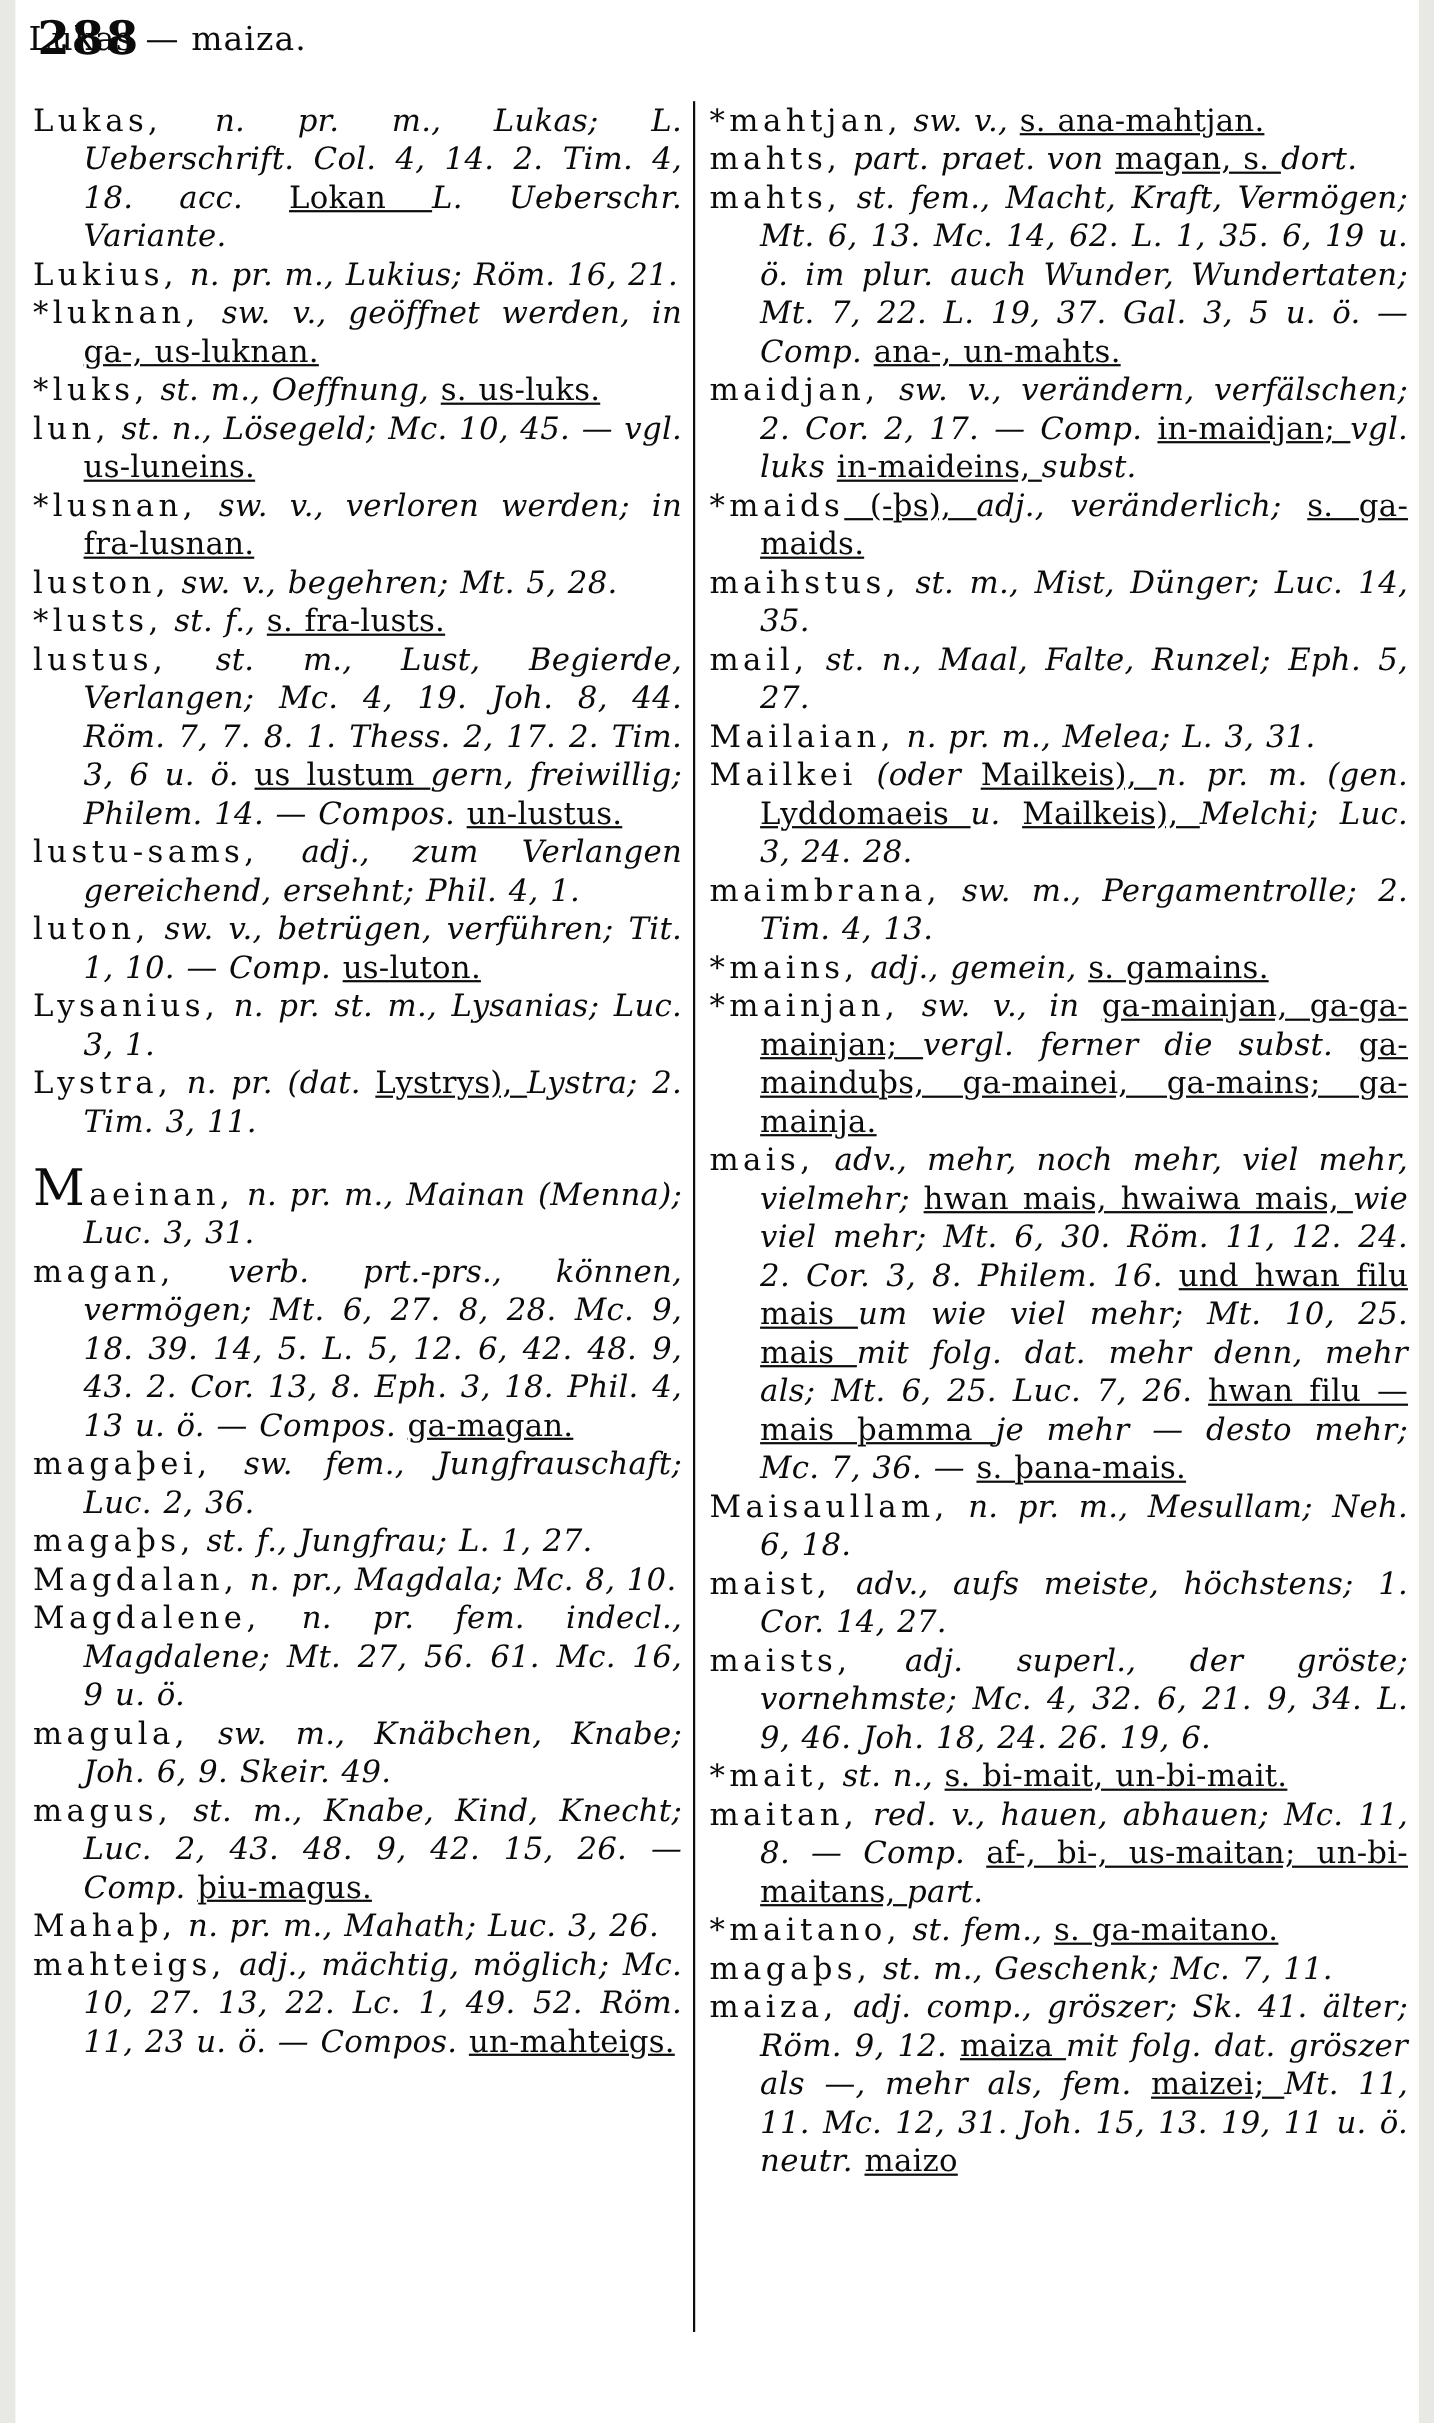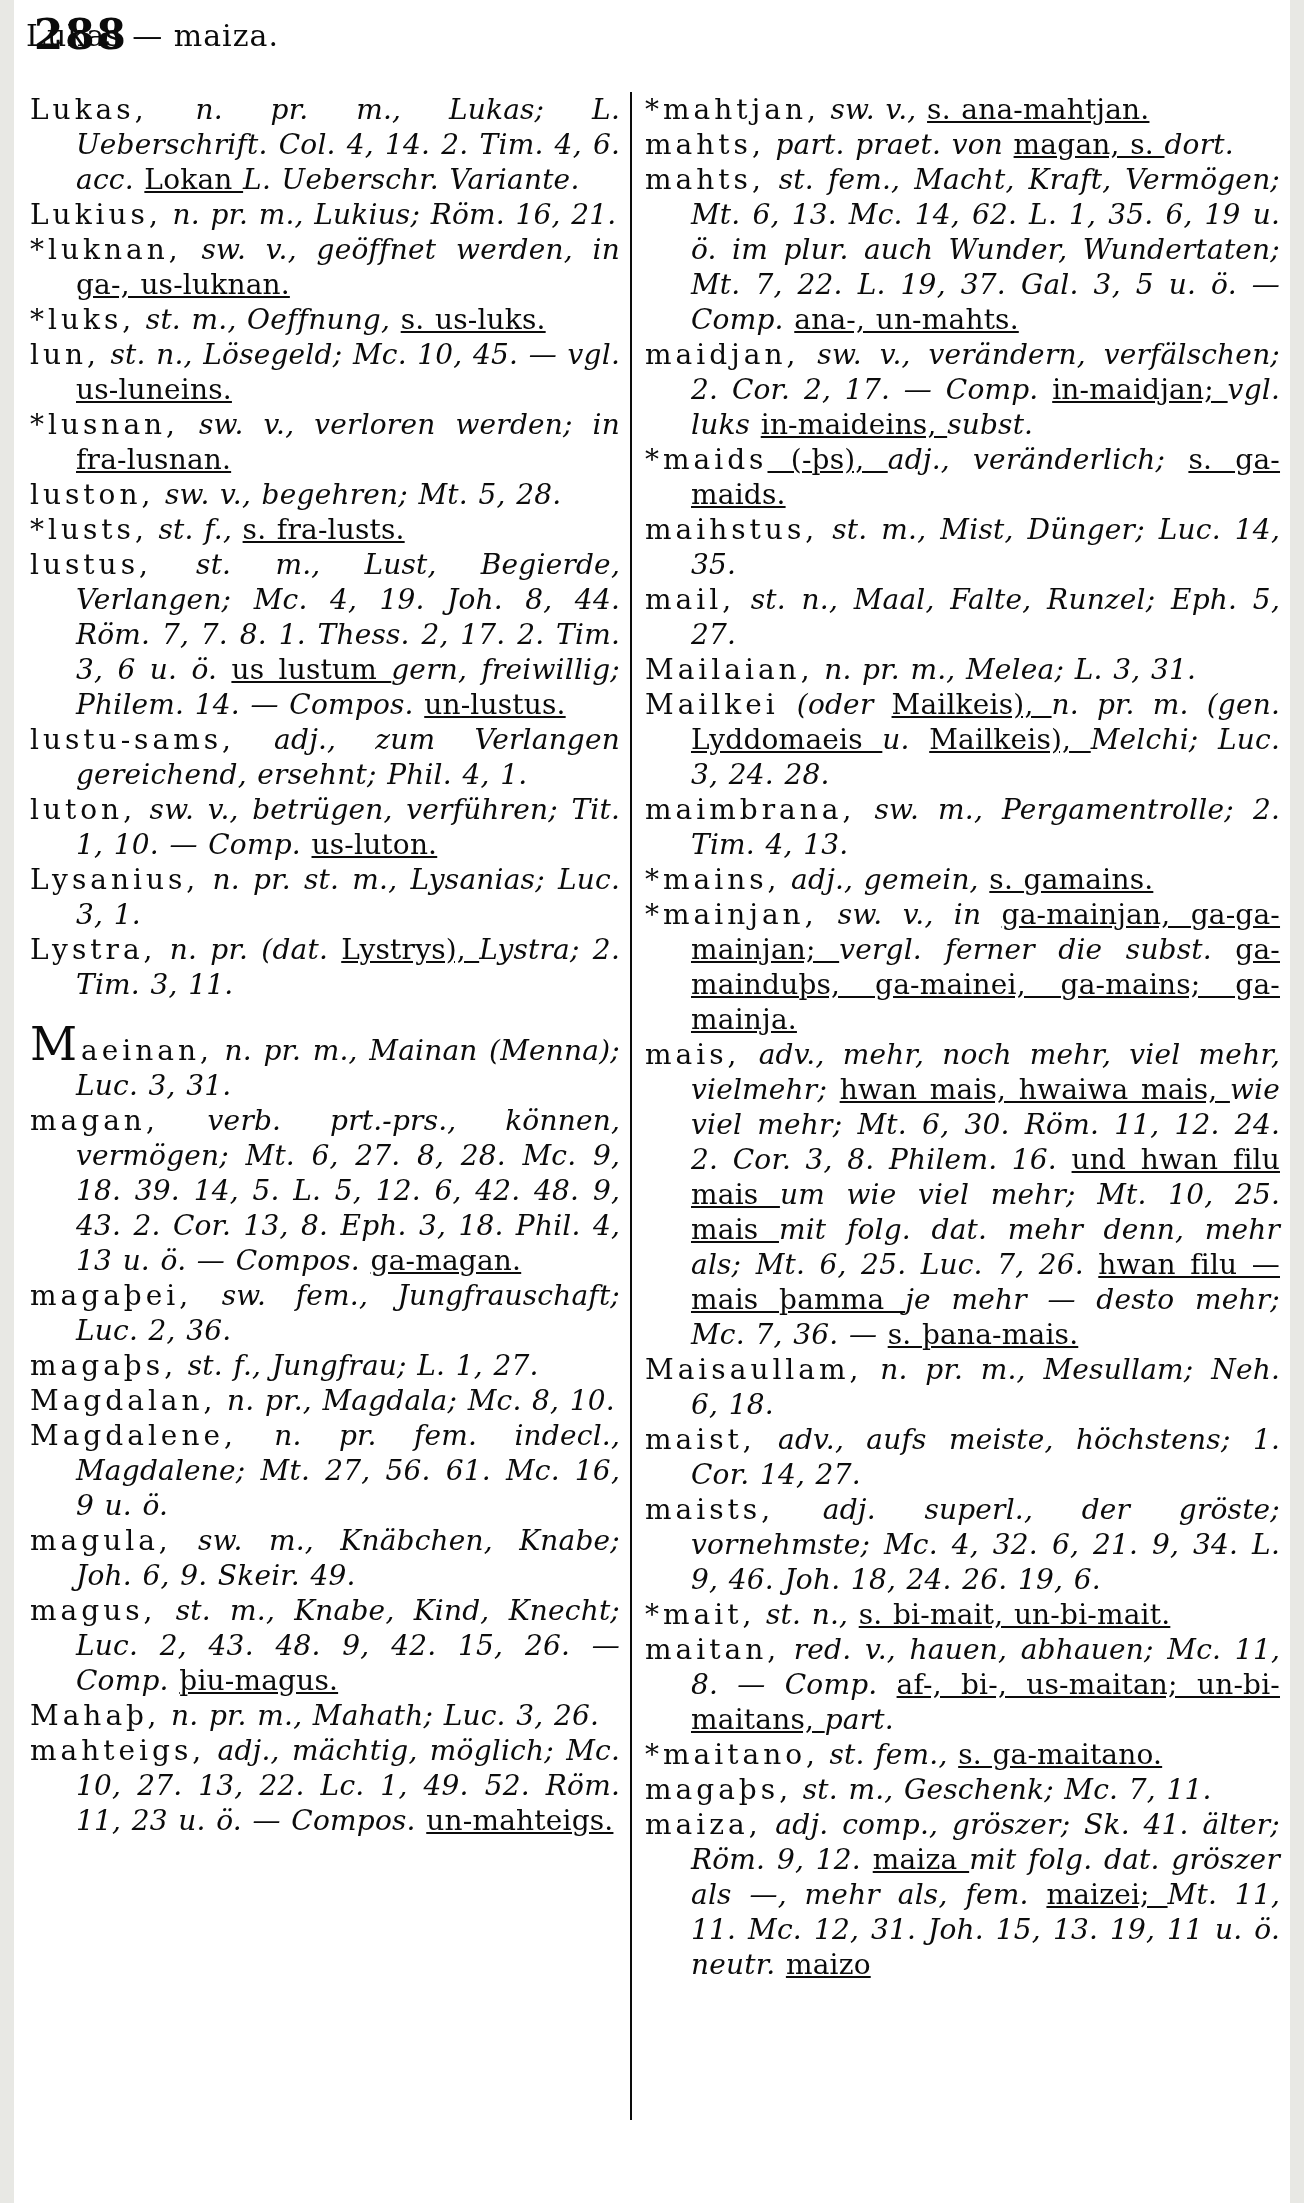--- a/index.html
+++ b/index.html
@@ -43,21 +43,21 @@
 </head>
 <body>
 
 <div class="page">
   <div class="page-header">
     <span class="page-number">288</span>
     <span class="running-head">Lukas — maiza.</span>
   </div>
   <div class="columns">
     <div class="col col-left" id="col-left">
-        <p class="entry"><span class="head">Lukas,</span><span class="it"> n. pr. m., Lukas; L. Ueberschrift. Col. 4, 14. 2. Tim. 4, 6. acc. </span><span class="ro">Lokan </span><span class="it">L. Ueberschr. Variante.</span></p>
+        <p class="entry"><span class="head">Lukas,</span><span class="it"> n. pr. m., Lukas; L. Ueberschrift. Col. 4, 14. 2. Tim. 4, 18. acc. </span><span class="ro">Lokan </span><span class="it">L. Ueberschr. Variante.</span></p>
         <p class="entry"><span class="head">Lukius,</span><span class="it"> n. pr. m., Lukius; Röm. 16, 21.</span></p>
         <p class="entry"><span class="head">*luknan,</span><span class="it"> sw. v., geöffnet werden, in </span><span class="ro">ga-, us-luknan.</span></p>
         <p class="entry"><span class="head">*luks,</span><span class="it"> st. m., Oeffnung, </span><span class="ro">s. us-luks.</span></p>
         <p class="entry"><span class="head">lun,</span><span class="it"> st. n., Lösegeld; Mc. 10, 45. — vgl. </span><span class="ro">us-luneins.</span></p>
         <p class="entry"><span class="head">*lusnan,</span><span class="it"> sw. v., verloren werden; in </span><span class="ro">fra-lusnan.</span></p>
         <p class="entry"><span class="head">luston,</span><span class="it"> sw. v., begehren; Mt. 5, 28.</span></p>
         <p class="entry"><span class="head">*lusts,</span><span class="it"> st. f., </span><span class="ro">s. fra-lusts.</span></p>
         <p class="entry"><span class="head">lustus,</span><span class="it"> st. m., Lust, Begierde, Verlangen; Mc. 4, 19. Joh. 8, 44. Röm. 7, 7. 8. 1. Thess. 2, 17. 2. Tim. 3, 6 u. ö. </span><span class="ro">us lustum </span><span class="it">gern, freiwillig; Philem. 14. — Compos. </span><span class="ro">un-lustus.</span></p>
         <p class="entry"><span class="head">lustu-sams,</span><span class="it"> adj., zum Verlangen gereichend, ersehnt; Phil. 4, 1.</span></p>
         <p class="entry"><span class="head">luton,</span><span class="it"> sw. v., betrügen, verführen; Tit. 1, 10. — Comp. </span><span class="ro">us-luton.</span></p>

